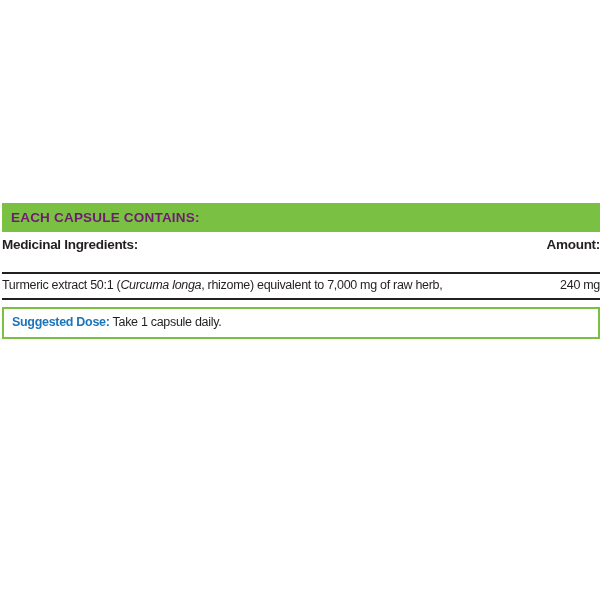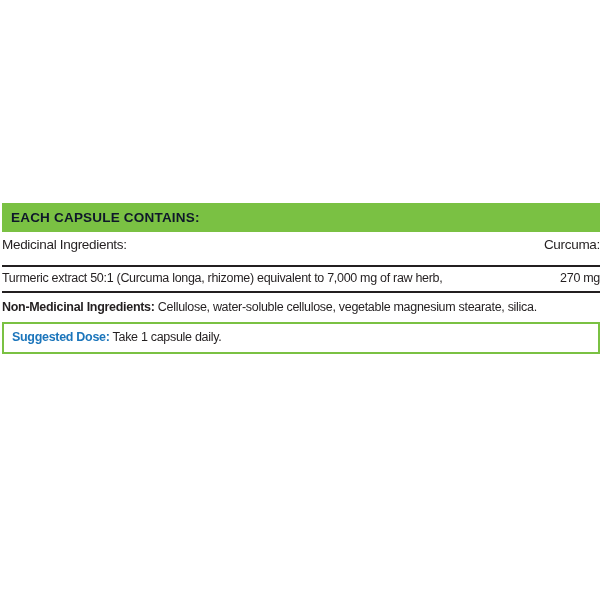--- a/index.html
+++ b/index.html
@@ -27,50 +27,50 @@
     letter-spacing: -0.3px;
   }
   .header-bar {
     height: 29px;
     background: var(--brand-green);
     display: flex;
     align-items: center;
     padding-left: 9px;
   }
   .header-bar .title {
-    color: #0f172a;
+    color: #701a75;
     font-weight: bold;
     font-size: 13.5px;
     letter-spacing: 0.2px;
   }
   .col-head-row {
     display: flex;
     justify-content: space-between;
     align-items: baseline;
     margin-top: 5px;
-    padding-bottom: 13px;
+    padding-bottom: 20px;
     border-bottom: 2px solid var(--text-black);
-    font-weight: normal;
+    font-weight: bold;
     font-size: 13.5px;
   }
   .ingredient-row {
     display: flex;
     justify-content: space-between;
     align-items: flex-start;
     padding: 4px 0 5px;
     border-bottom: 2px solid var(--text-black);
     font-size: 12.5px;
     line-height: 15px;
   }
   .ingredient-name .line2 { padding-left: 11px; }
   .ingredient-amount {
     white-space: nowrap;
     margin-left: 14px;
   }
-  .italic { }
+  .italic { font-style: italic; }
   .para {
     margin-top: 7px;
     font-size: 12.5px;
     line-height: 15px;
   }
   .para .lbl { font-weight: bold; }
   .dose-box {
     margin-top: 7px;
     border: 2px solid var(--brand-green);
     padding: 6px 8px 8px;
@@ -86,34 +86,30 @@
 
 <div class="canvas">
   <div class="sheet">
 
     <div class="header-bar">
       <span class="title">EACH CAPSULE CONTAINS:</span>
     </div>
 
     <div class="col-head-row">
       <span>Medicinal Ingredients:</span>
-      <span>Curcuma:</span>
+      <span>Amount:</span>
     </div>
 
     <div class="ingredient-row">
       <div class="ingredient-name">
         <div class="line1"><span>Turmeric extract 50:1 (</span><span class="italic">Curcuma longa</span><span>, rhizome) equivalent to 7,000 mg of raw herb,</span></div>
       </div>
-      <div class="ingredient-amount">270 mg</div>
+      <div class="ingredient-amount">240 mg</div>
     </div>
 
-    <div class="para">
-      <span class="lbl">Non-Medicinal Ingredients:</span>
-      <span>Cellulose, water-soluble cellulose, vegetable magnesium stearate, silica.</span>
-    </div>
 
     <div class="dose-box">
       <span class="lbl">Suggested Dose:</span>
       <span>Take 1 capsule daily.</span>
     </div>
 
 
   </div>
 </div>
 

